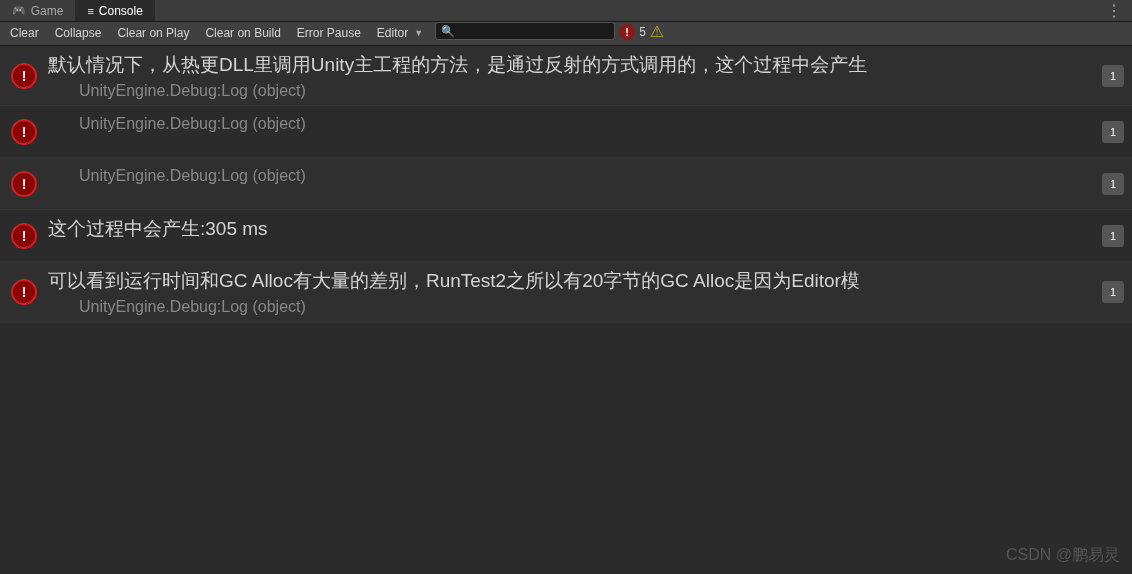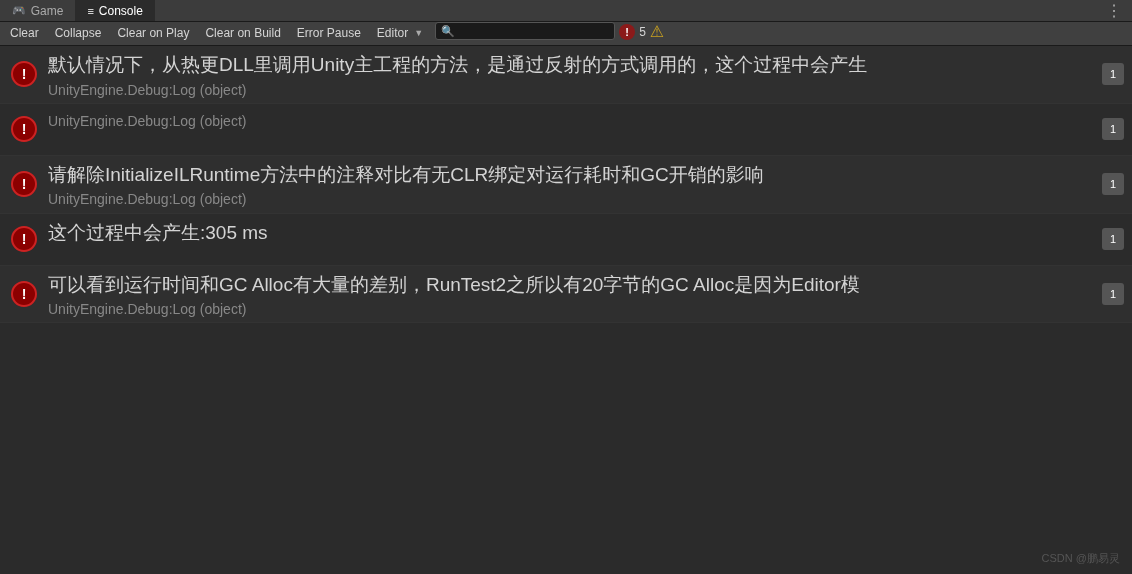--- a/index.html
+++ b/index.html
@@ -171,24 +171,25 @@
     }
     .log-main {
       font-size: 19px;
       color: #d4d4d4;
       white-space: nowrap;
       overflow: hidden;
       text-overflow: ellipsis;
       line-height: 1.4;
     }
     .log-sub {
-      font-size: 14px;
+      font-size: 16px;
       color: #888;
       margin-top: 2px;
       line-height: 1.3;
+      margin-left: 31px;
     }
 
     .log-count-badge {
       width: 22px;
       height: 22px;
       background: #555;
       border-radius: 3px;
       display: flex;
       align-items: center;
       justify-content: center;
@@ -197,21 +198,21 @@
       align-self: center;
       margin-right: 8px;
       flex-shrink: 0;
     }
 
     
     .watermark {
       position: absolute;
       bottom: 8px;
       right: 12px;
-      font-size: 11px;
+      font-size: 16px;
       color: #555;
     }
 
     .editor-dropdown {
       display: flex;
       align-items: center;
       gap: 2px;
     }
     .dropdown-arrow {
       font-size: 9px;
@@ -277,21 +278,20 @@
       <div class="log-sub">UnityEngine.Debug:Log (object)</div>
     </div>
     <div class="log-count-badge">1</div>
   </div>
 
   <div class="log-row">
     <div class="log-icon-col">
       <div class="log-error-icon">!</div>
     </div>
     <div class="log-content">
-      <div class="log-main">请解除InitializeILRuntime方法中的注释对比有无CLR绑定对运行耗时和GC开销的影响</div>
       <div class="log-sub">UnityEngine.Debug:Log (object)</div>
     </div>
     <div class="log-count-badge">1</div>
   </div>
 
   <div class="log-row">
     <div class="log-icon-col">
       <div class="log-error-icon">!</div>
     </div>
     <div class="log-content">

